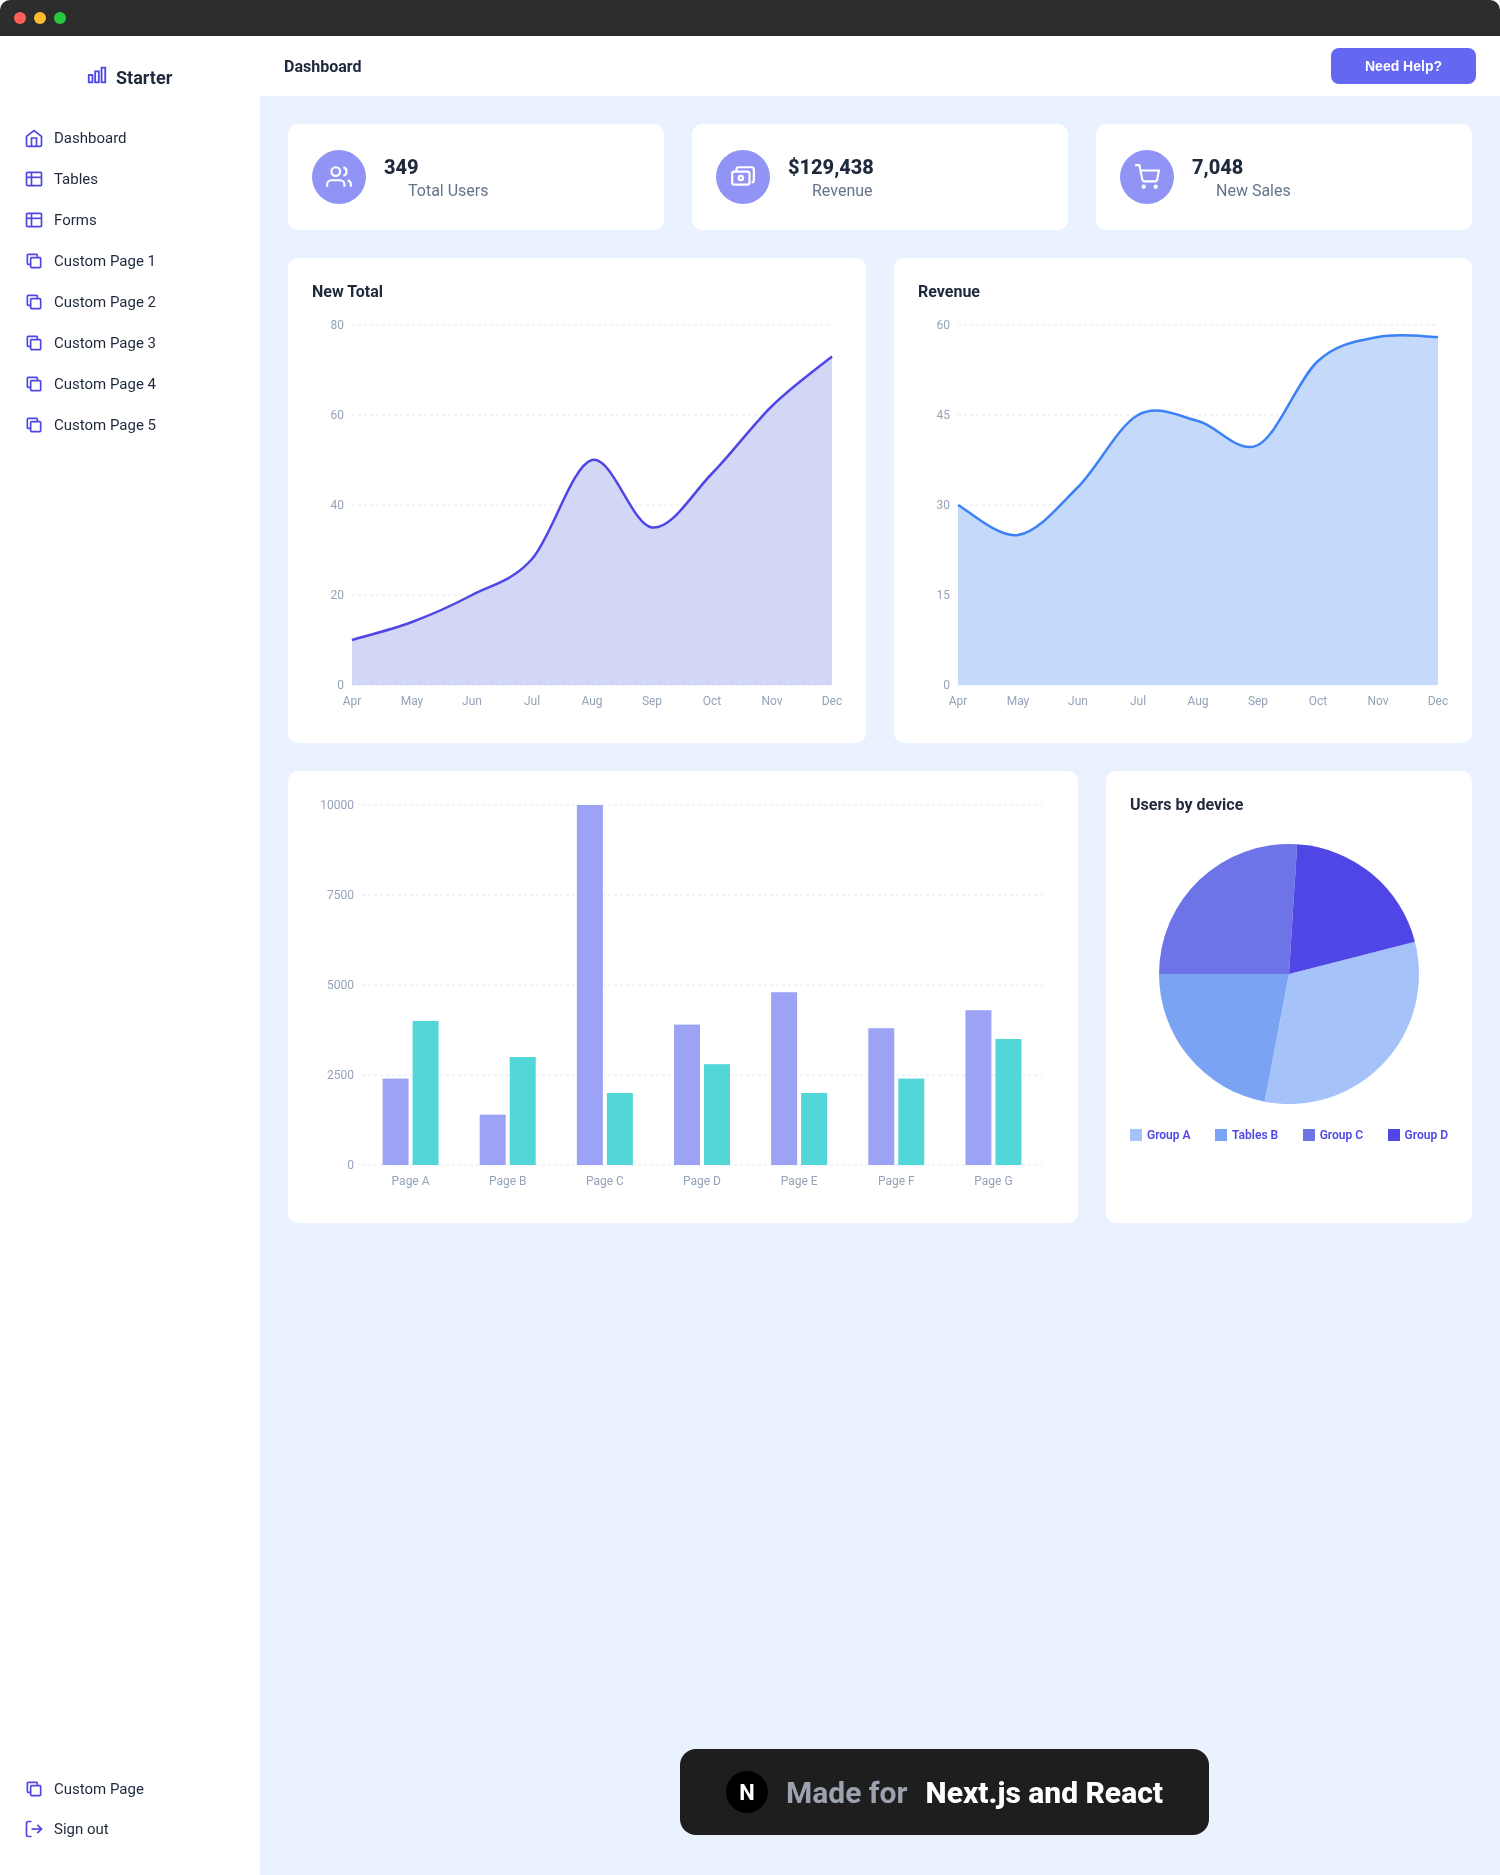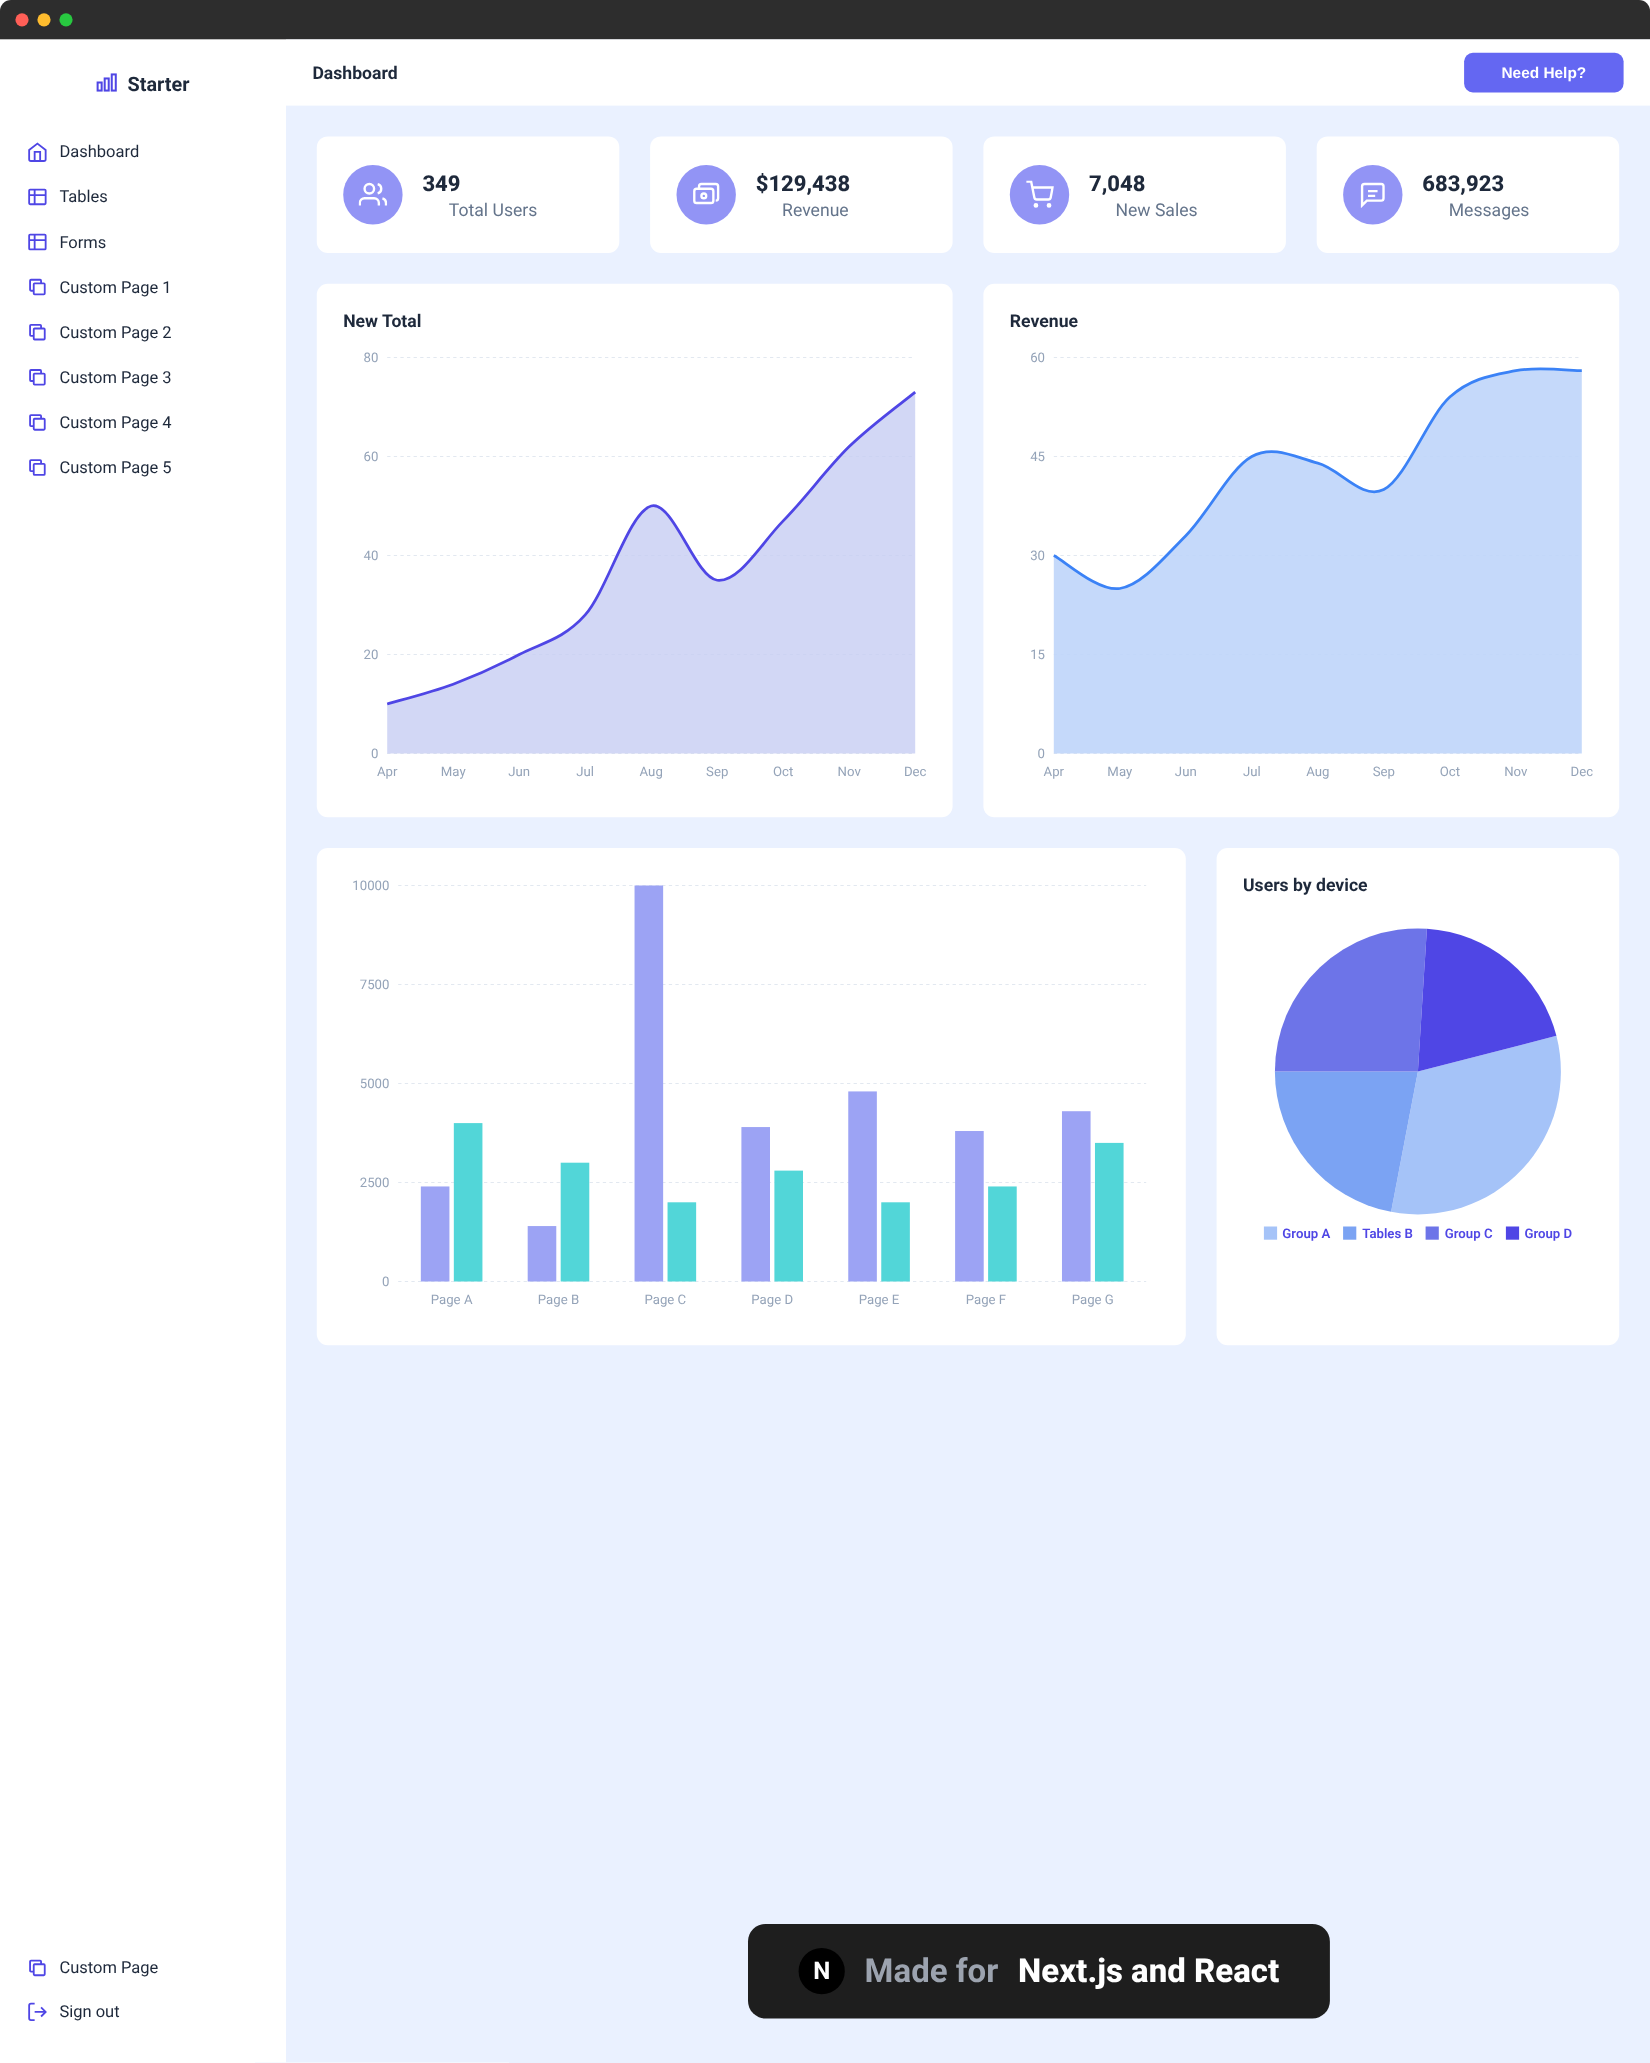--- a/index.html
+++ b/index.html
@@ -39,21 +39,21 @@
 .chart-card.wide { flex: 0 0 790px; }
 .chart-card.narrow { flex: 1; }
 .axis-text { font-size: 12px; fill: #94a3b8; }
 .grid-line { stroke: #e2e8f0; stroke-width: 1; stroke-dasharray: 3,3; }
 .area-fill1 { fill: #c7cdf3; opacity: 0.8; }
 .area-line1 { stroke: #4f46e5; stroke-width: 2.5; fill: none; }
 .area-fill2 { fill: #bfd5f9; opacity: 0.9; }
 .area-line2 { stroke: #3b82f6; stroke-width: 2.5; fill: none; }
 .bar1 { fill: #9ca3f4; }
 .bar2 { fill: #52d6d8; }
-.legend { display: flex; flex-wrap: wrap; justify-content: center; gap: 12px; margin-top: 0; font-size: 12px; color: #4f46e5; font-weight: 600; }
+.legend { display: flex; flex-wrap: wrap; justify-content: space-between; gap: 12px; margin-top: 14px; font-size: 12px; color: #4f46e5; font-weight: 600; }
 .legend span { display: flex; align-items: center; gap: 5px; }
 .sw { width: 12px; height: 12px; display: inline-block; }
 .pie-wrap { display: flex; justify-content: center; margin-top: 20px; }
 .badge { position: absolute; left: 420px; bottom: 40px; background: #1e1e1e; color: #fff; padding: 22px 46px; border-radius: 16px; display: flex; align-items: center; gap: 18px; font-size: 30px; }
 .badge .n-logo { width: 42px; height: 42px; border-radius: 50%; background: #000; display: flex; align-items: center; justify-content: center; font-weight: 700; font-size: 22px; }
 .badge .gray { color: #9ca3af; font-weight: 700; }
 .badge .white { color: #fff; font-weight: 800; }
 .main { position: relative; }
 </style>
 </head>
@@ -215,33 +215,20 @@
             <div class="stat-icon">
                 <svg viewBox="0 0 24 24" fill="none" stroke-width="2">
                   <circle cx="9" cy="21" r="1"></circle>
                   <circle cx="20" cy="21" r="1"></circle>
                   <path d="M1 1h4l2.68 13.39a2 2 0 0 0 2 1.61h9.72a2 2 0 0 0 2-1.61L23 6H6"></path>
                 </svg>
               </div>
             <div>
               <div class="stat-val">7,048</div>
               <div class="stat-label">New Sales</div>
-            </div>
-          </div>
-          <div class="stat-card">
-            <div class="stat-icon">
-                <svg viewBox="0 0 24 24" fill="none" stroke-width="2">
-                  <path d="M21 15a2 2 0 0 1-2 2H7l-4 4V5a2 2 0 0 1 2-2h14a2 2 0 0 1 2 2z"></path>
-                  <line x1="8" y1="9" x2="16" y2="9"></line>
-                  <line x1="8" y1="13" x2="14" y2="13"></line>
-                </svg>
-              </div>
-            <div>
-              <div class="stat-val">683,923</div>
-              <div class="stat-label">Messages</div>
             </div>
           </div>
         </div>
 
         <div class="chart-row">
           <div class="chart-card half">
             <div class="chart-title">New Total</div>
             <svg id="chart-new-users-svg" width="530" height="400">
                 <line x1="40" y1="370" x2="520" y2="370" class="grid-line"></line>
                 <text x="32" y="374" text-anchor="end" class="axis-text">0</text>

